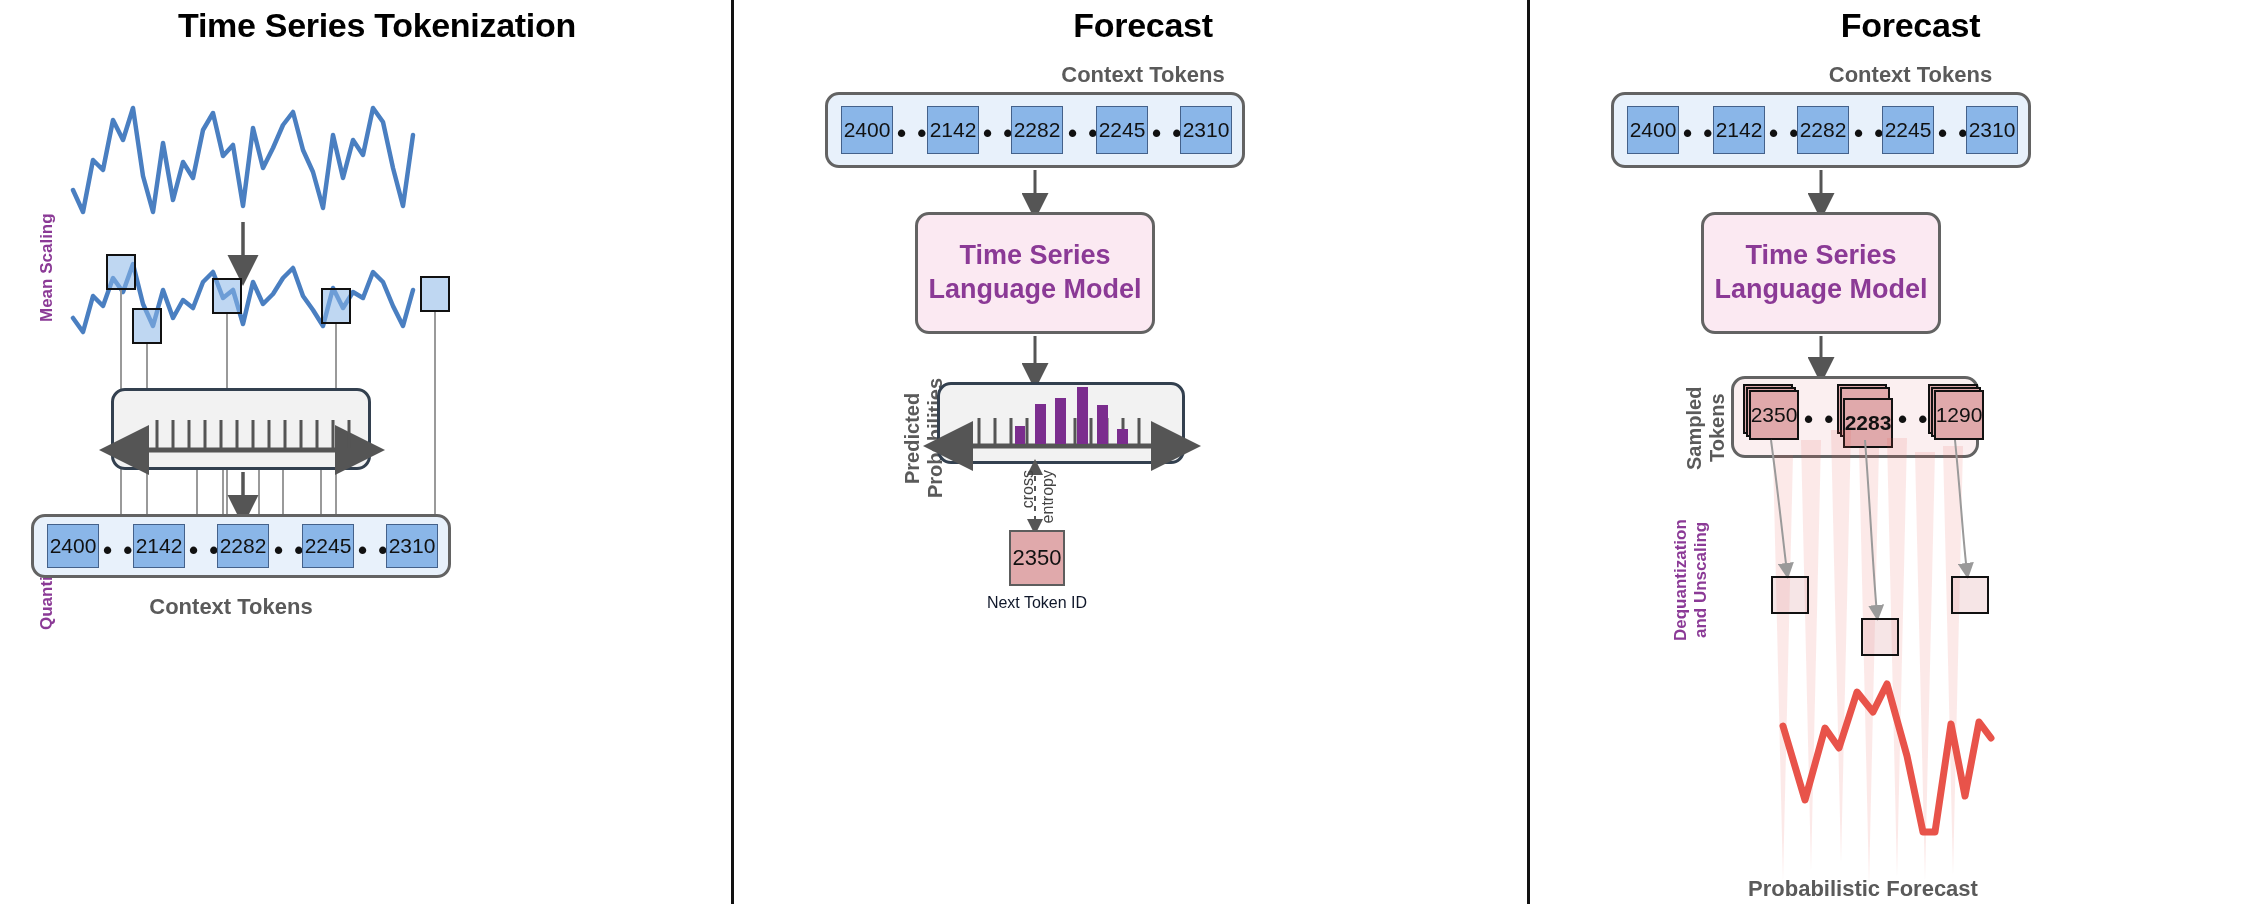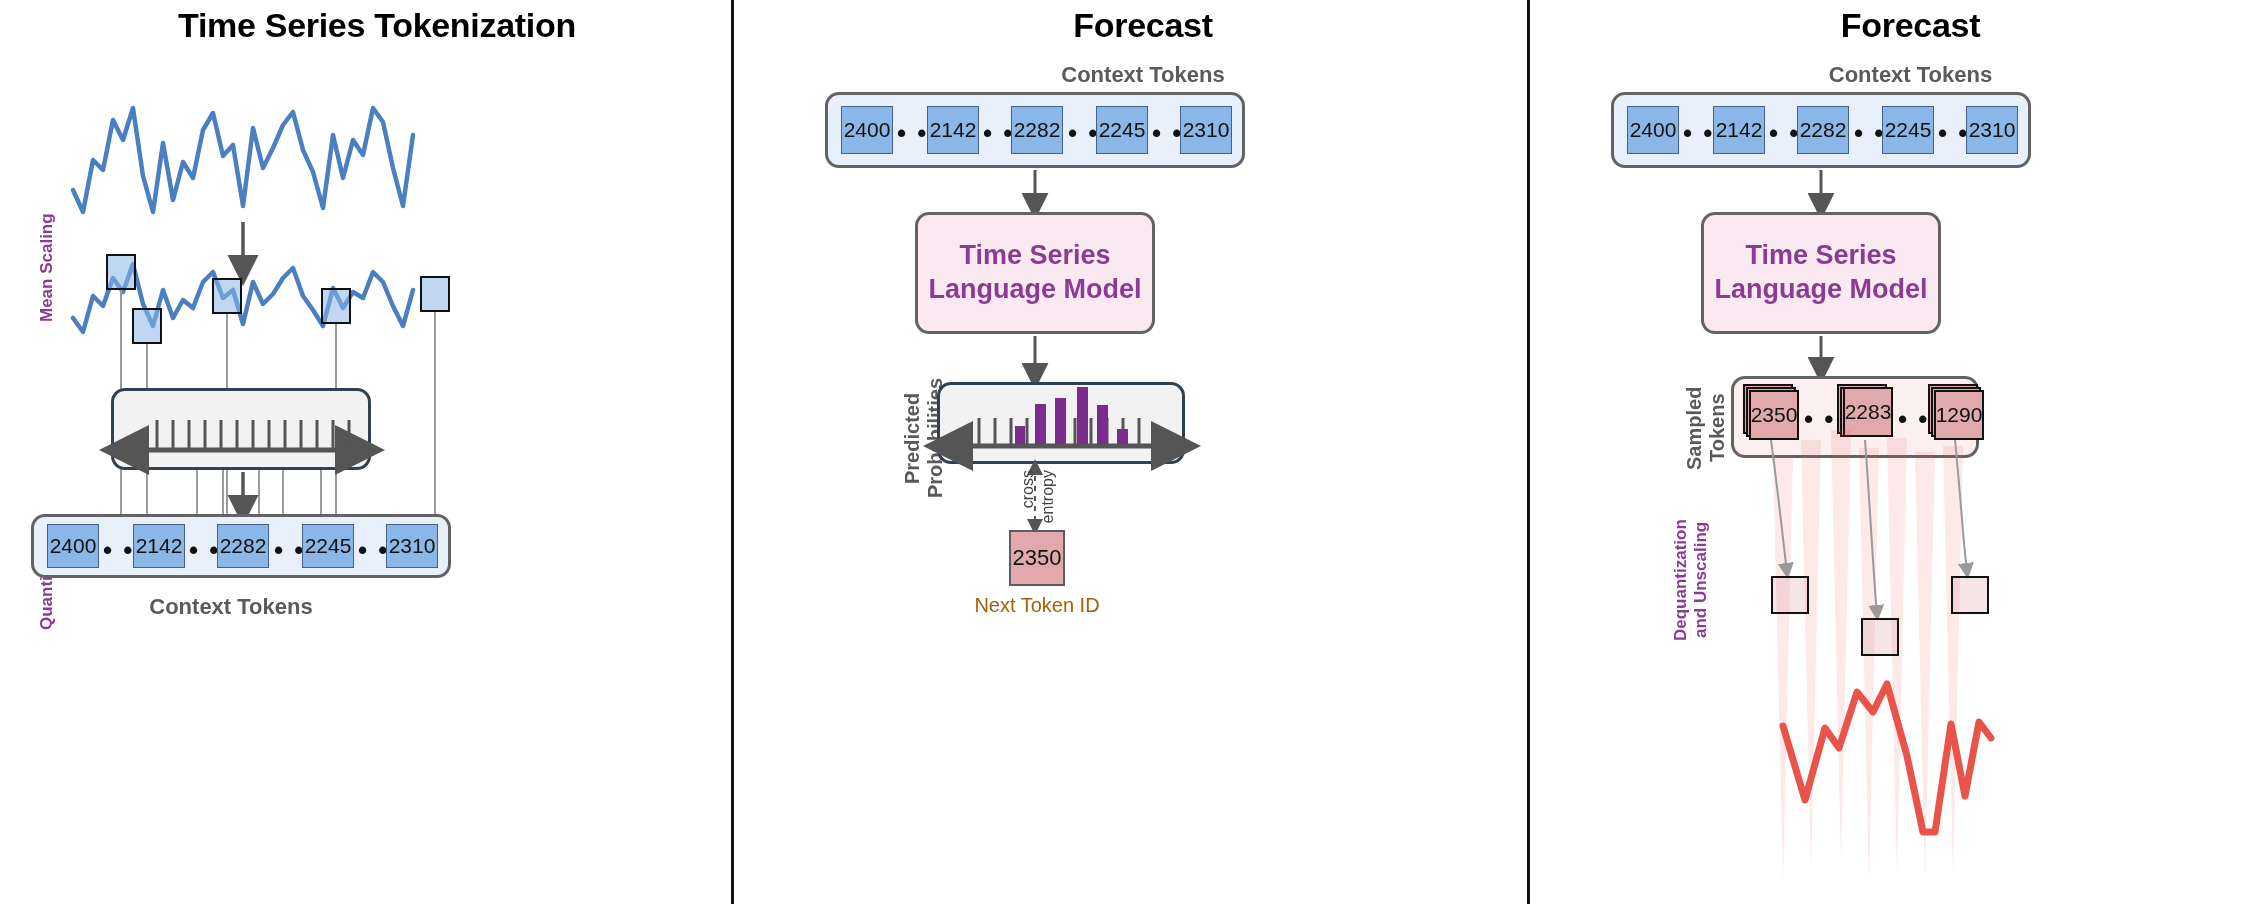--- a/index.html
+++ b/index.html
@@ -84,21 +84,21 @@
     background:#e0a9ab; border:2px solid #111;
   }
   .next-token {
     position:absolute;
     background:#e0a9ab; border:2px solid #5d5d5d;
     display:flex; align-items:center; justify-content:center;
     font-size:22px; color:#111;
   }
   .caption-small {
     position:absolute; text-align:center; width:100%;
-    font-size:20px; color:#a16207;
+    font-size:16px; color:#0f172a;
   }
   .hl-box {
     position:absolute; background:rgba(138,182,232,0.55);
     border:2.5px solid #111;
   }
   .fc-box {
     position:absolute; background:rgba(224,169,171,0.30);
     border:2.5px solid #111;
   }
   svg { position:absolute; top:0; left:0; overflow:visible; }
@@ -349,21 +349,21 @@
   <div class="round-box sampled-box" style="left:188px; top:376px; width:248px; height:82px;"></div>
 
   <div class="sampled-shadow" style="left:200px; top:384px; width:50px; height:50px;"></div>
   <div class="sampled-shadow" style="left:203px; top:387px; width:50px; height:50px;"></div>
   <div class="sampled-token" style="left:206px; top:390px; width:50px; height:50px;">2350</div>
 
   <div class="ellipsis" style="left:261px; top:406px;">• • •</div>
 
   <div class="sampled-shadow" style="left:294px; top:384px; width:50px; height:50px;"></div>
   <div class="sampled-shadow" style="left:297px; top:387px; width:50px; height:50px;"></div>
-  <div class="sampled-token" style="left:300px; top:387px; width:50px; height:50px;">2283</div>
+  <div class="sampled-token" style="left:300px; top:398px; width:50px; height:50px;font-weight:bold;">2283</div>
 
   <div class="ellipsis" style="left:355px; top:406px;">• • •</div>
 
   <div class="sampled-shadow" style="left:385px; top:384px; width:50px; height:50px;"></div>
   <div class="sampled-shadow" style="left:388px; top:387px; width:50px; height:50px;"></div>
   <div class="sampled-token" style="left:391px; top:390px; width:50px; height:50px;">1290</div>
 
   <div class="vlabel" style="left:128px; top:514px; height:132px; font-size:17px; text-align:center;">
     <span>Dequantization</span><br>
     <span>and Unscaling</span>
@@ -385,13 +385,14 @@
       <path d="M228,440 C236,500 240,540 244,572" marker-end="url(#ah-gray3)"></path>
       <path d="M322,440 C328,520 330,570 334,614" marker-end="url(#ah-gray3)"></path>
       <path d="M412,440 C418,500 420,540 424,572" marker-end="url(#ah-gray3)"></path>
     </g>
   </svg>
 
   <div class="fc-box" style="left:228px; top:576px; width:38px; height:38px;"></div>
   <div class="fc-box" style="left:318px; top:618px; width:38px; height:38px;"></div>
   <div class="fc-box" style="left:408px; top:576px; width:38px; height:38px;"></div>
 
+  <div class="section-label" style="top:876px; width:640px; left:0;">Probabilistic Forecast</div>
 </div>
 
 </body></html>

